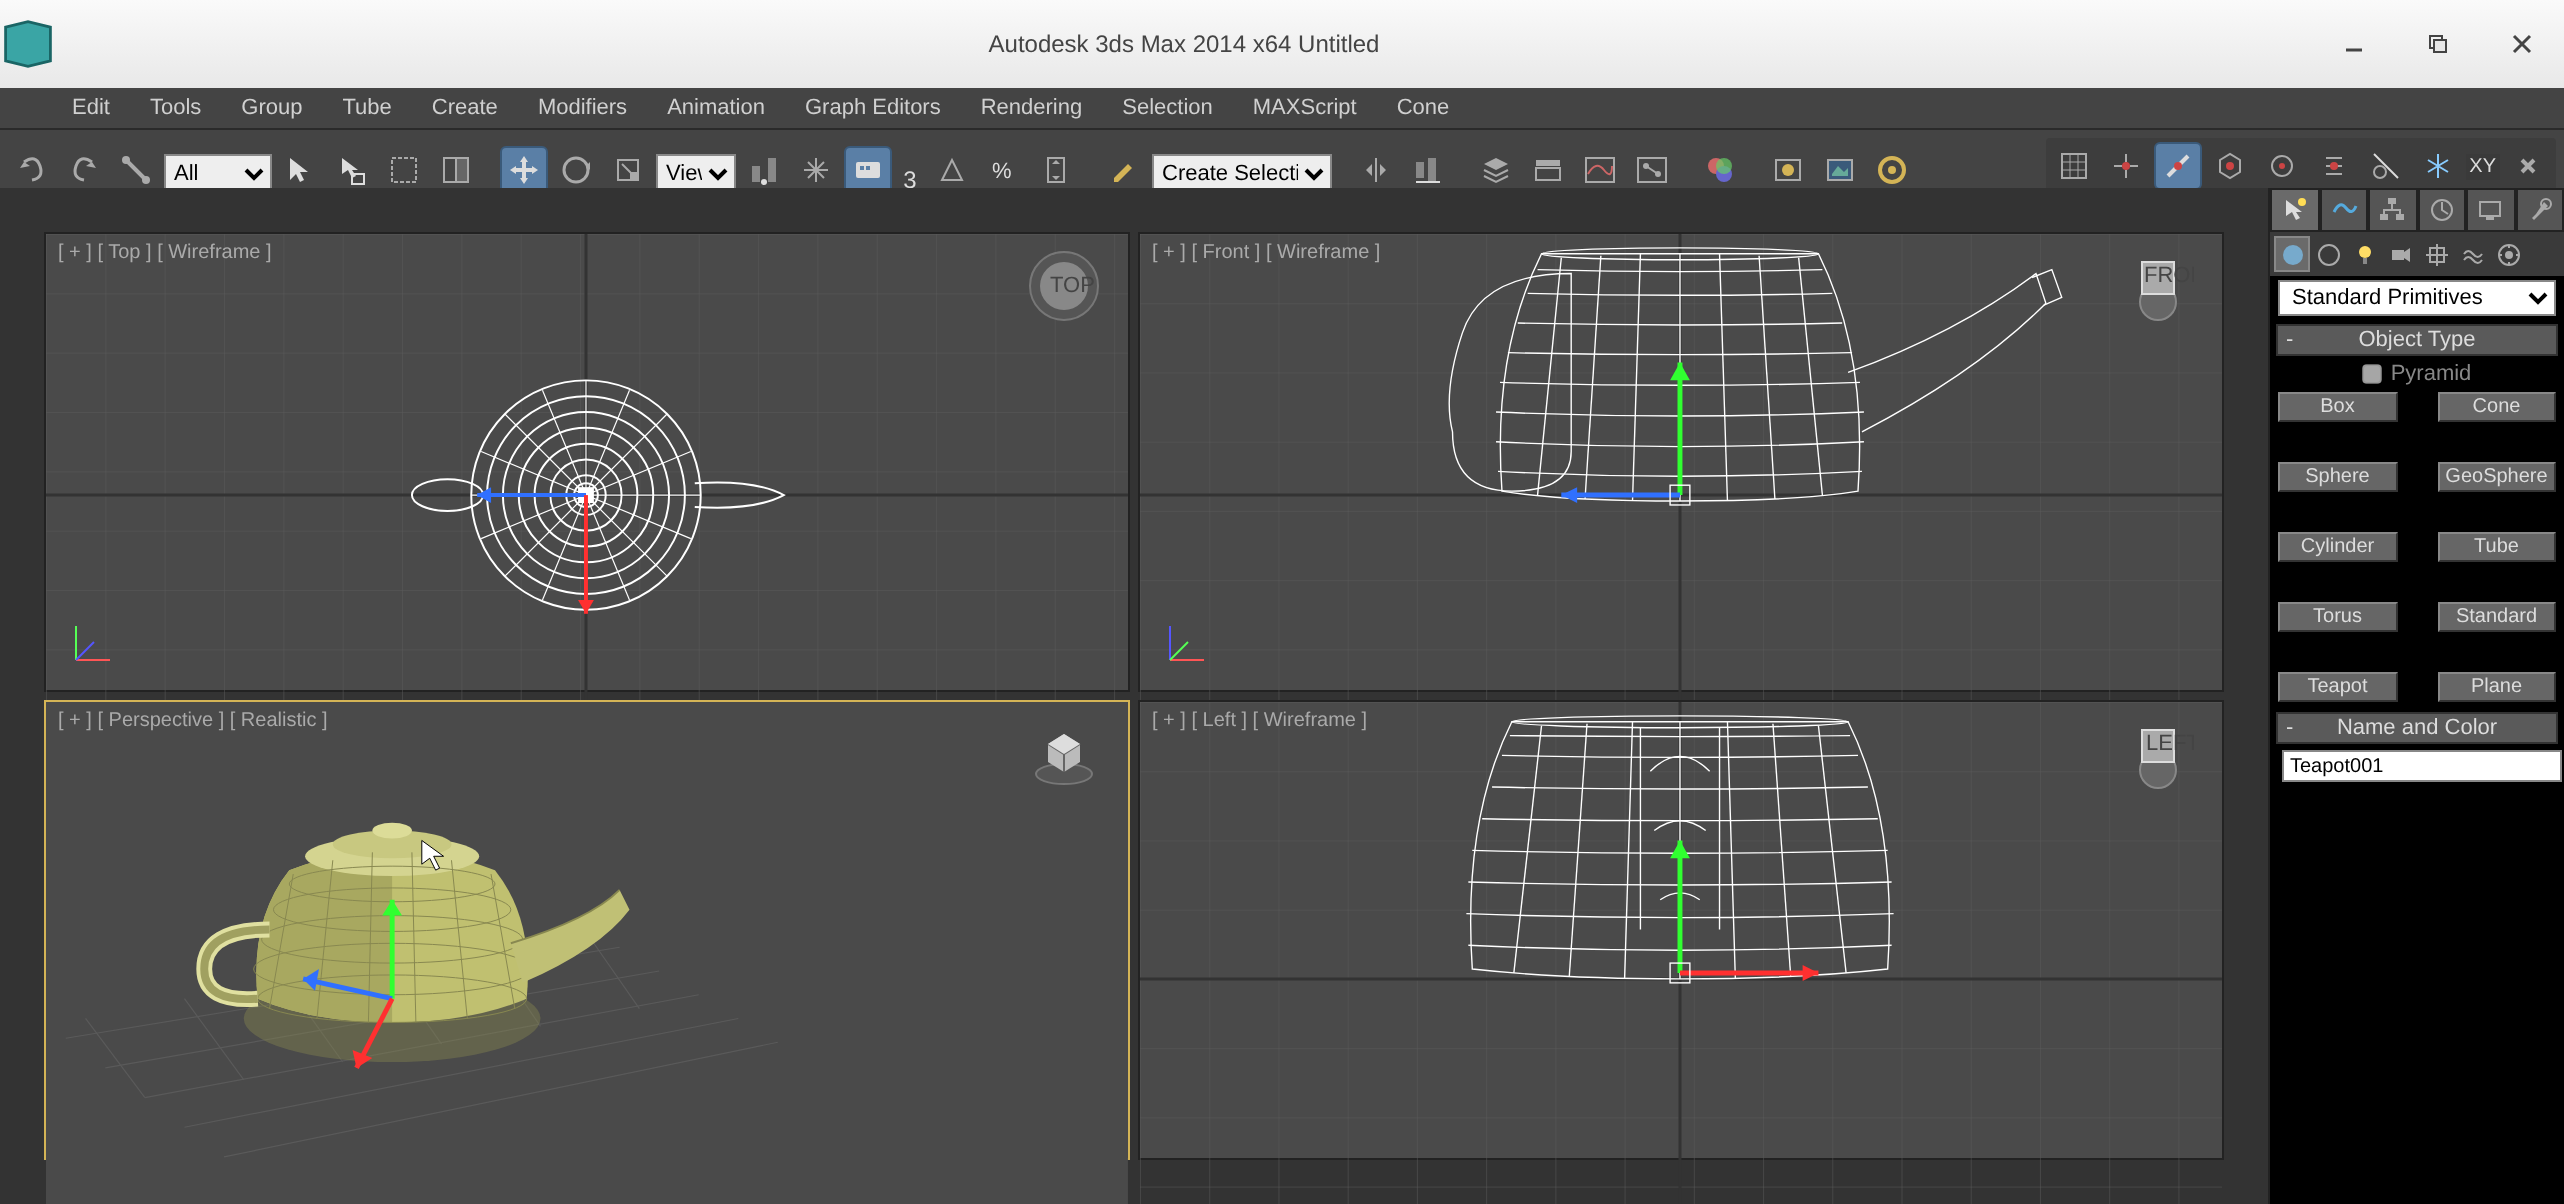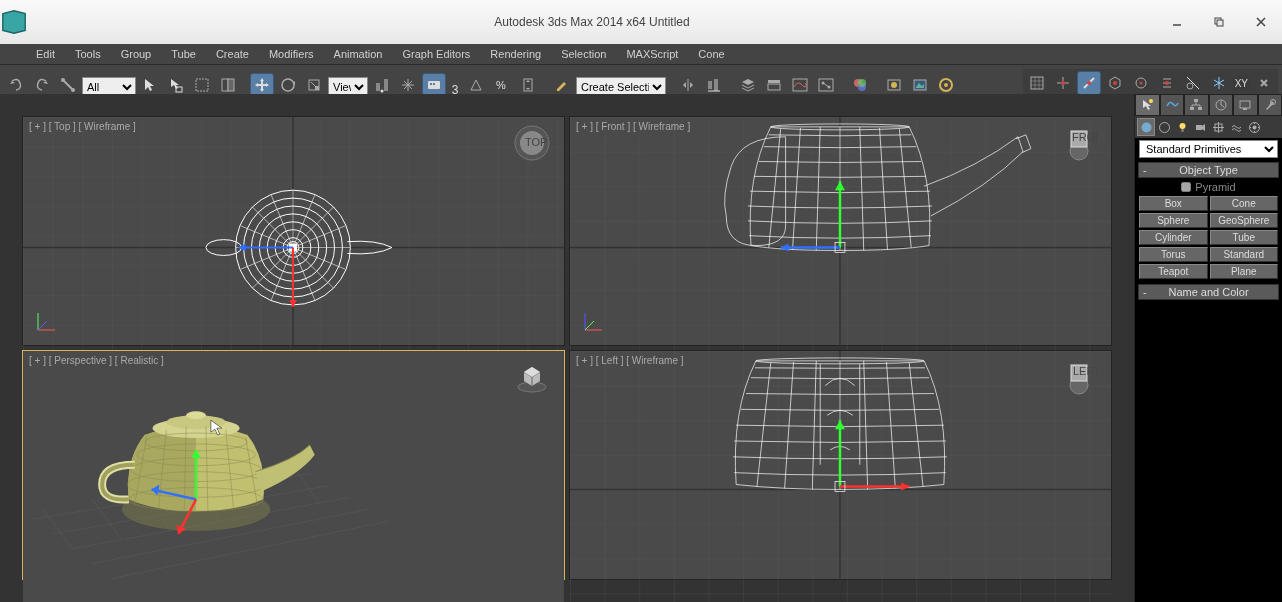--- a/index.html
+++ b/index.html
@@ -40,21 +40,21 @@
 .cmd-tab.active{background:#6a6a6a}
 .cmd-subtabs{height:22px;display:flex;background:#3a3a3a;padding:2px}
 .cmd-subtab{width:18px;height:18px;display:flex;align-items:center;justify-content:center}
 .cmd-subtab.active{background:#6a6a6a;border:1px solid #888}
 .cmd-dropdown{width:calc(100% - 8px);margin:2px 4px;height:18px;background:#fff;border:1px solid #888;color:#000;padding:0 2px}
 .rollout-head{height:16px;background:#5a5a5a;display:flex;align-items:center;justify-content:center;color:#ddd;font-size:10px;border:1px solid #333;margin:2px 3px 0;position:relative}
 .rollout-head .minus{position:absolute;left:4px}
 .rollout-body{padding:3px 4px}
 .autogrid{display:flex;align-items:center;justify-content:center;gap:4px;color:#888;font-size:10px;margin-bottom:3px}
 .autogrid input{width:10px;height:10px}
-.prim-grid{display:grid;grid-template-columns:1fr 1fr;gap:2px}
+.prim-grid{display:grid;grid-template-columns:1fr 1fr;gap:20px}
 .prim-btn{height:15px;background:#666;border:1px solid #333;border-top-color:#888;border-left-color:#888;color:#ddd;font-size:10px;display:flex;align-items:center;justify-content:center;cursor:default}
 .name-input-row{display:flex;gap:2px;padding:0 2px}
 .name-input{flex:1;height:16px;background:#fff;border:1px solid #888;color:#000;padding:0 3px;font-size:10px}
 .xy-label{font-size:10px;color:#ddd;font-weight:normal;background:#3a3a3a;padding:1px 2px}
 .toolbar-group{display:flex;align-items:center;gap:2px;background:#3d3d3d;padding:2px;border-radius:2px}
 </style>
 </head>
 <body>
 
 <div class="titlebar">
@@ -844,13 +844,19 @@
       <div class="prim-btn">Standard</div>
       <div class="prim-btn">Teapot</div>
       <div class="prim-btn">Plane</div>
     </div>
   </div>
 
   <div class="rollout-head">
       <span class="minus">-</span>
       <span>Name and Color</span>
     </div>
+  <div class="rollout-body">
+    <div class="name-input-row">
+      <input class="name-input" value="Teapot001" style="">
+
+    </div>
+  </div>
 </div>
 
 </body></html>

